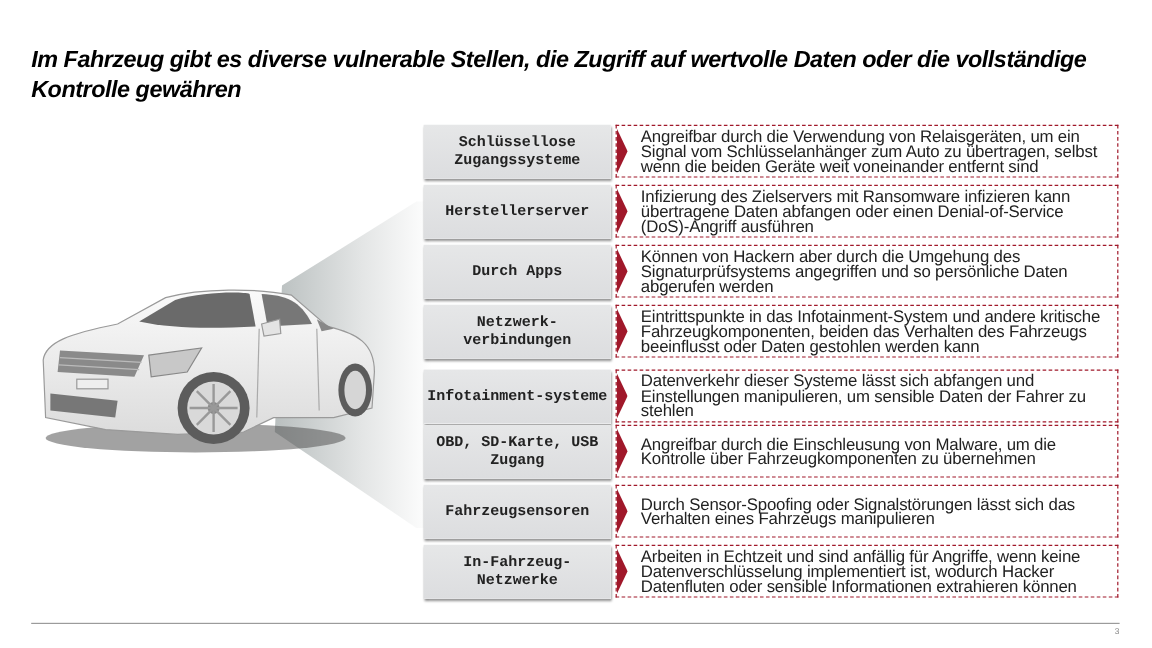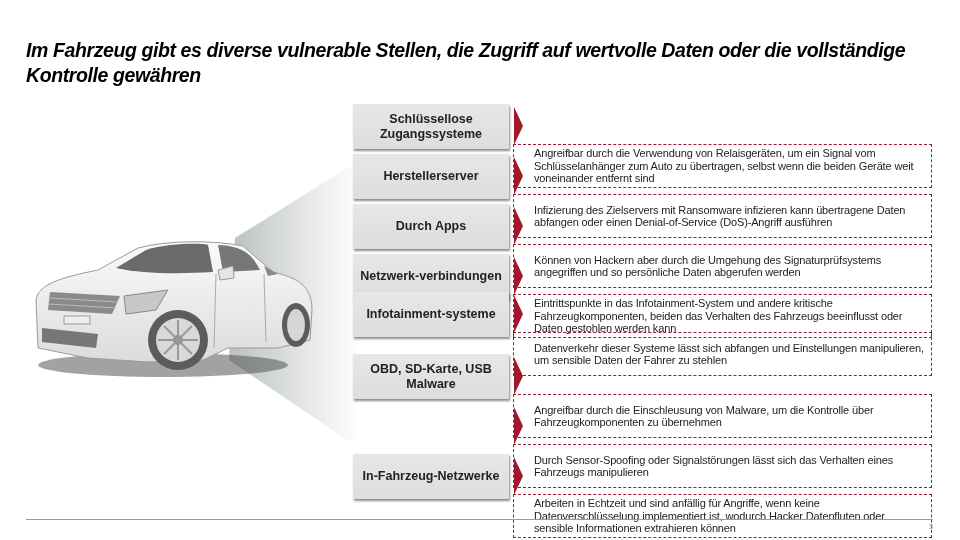--- a/index.html
+++ b/index.html
@@ -21,28 +21,28 @@
   
   .car { position:absolute; left:28px; top:230px; width:290px; height:150px; }
 
   .rows { position:absolute; left:353px; top:104px; width:580px; }
   .row { position:absolute; left:0; width:580px; height:45px; }
   .cat {
     position:absolute; left:0; top:0; width:156px; height:45px;
     background:linear-gradient(#e6e7e8, #dcdddf);
     box-shadow:1px 2px 2px rgba(0,0,0,0.45);
     display:flex; align-items:center; justify-content:center; text-align:center;
-    font-size:12.5px; font-weight:bold; line-height:15px; color:#222;
+    font-size:12.5px; font-weight:bold; line-height:15px; color:#222;font-family:Liberation Mono, monospace;
   }
   .desc {
     position:absolute; left:160px; top:0; width:419px; height:44px;
     border:1px dashed #a0182a; box-sizing:border-box;
     display:flex; align-items:center;
     padding-left:20px; padding-right:6px;
-    font-size:11px; line-height:12.5px; color:#222; letter-spacing:-0.15px;margin-top:40px;
+    font-size:14px; line-height:12.5px; color:#222; letter-spacing:-0.15px;
   }
   .chev {
     position:absolute; left:161px; top:3px; width:9px; height:38px;
   }
   .footer-line {
     position:absolute; left:26px; top:519px; width:907px; height:1px; background:#9b9b9b;
   }
   .pagenum {
     position:absolute; left:929px; top:523px; font-size:7px; color:#888;
   }
@@ -132,37 +132,38 @@
   </div>
 
   <div class="row" style="top:150px">
     <div class="cat">Netzwerk-verbindungen</div>
     <div class="desc">Eintrittspunkte in das Infotainment-System und andere kritische Fahrzeugkomponenten, beiden das Verhalten des Fahrzeugs beeinflusst oder Daten gestohlen werden kann</div>
     <svg class="chev" viewBox="0 0 9 38">
         <polygon points="0,0 9,19 0,38" fill="#a0182a"></polygon>
       </svg>
   </div>
 
-  <div class="row" style="top:188px">
+  <div class="row" style="top:204px">
     <div class="cat">Infotainment-systeme</div>
     <div class="desc">Datenverkehr dieser Systeme lässt sich abfangen und Einstellungen manipulieren, um sensible Daten der Fahrer zu stehlen</div>
     <svg class="chev" viewBox="0 0 9 38">
         <polygon points="0,0 9,19 0,38" fill="#a0182a"></polygon>
       </svg>
   </div>
 
   <div class="row" style="top:250px">
-    <div class="cat">OBD, SD-Karte, USB Malware</div>
+    <div class="cat">OBD, SD-Karte, USB Zugang</div>
     <div class="desc">Angreifbar durch die Einschleusung von Malware, um die Kontrolle über Fahrzeugkomponenten zu übernehmen</div>
     <svg class="chev" viewBox="0 0 9 38">
         <polygon points="0,0 9,19 0,38" fill="#a0182a"></polygon>
       </svg>
   </div>
 
   <div class="row" style="top:300px">
+    <div class="cat">Fahrzeugsensoren</div>
     <div class="desc">Durch Sensor-Spoofing oder Signalstörungen lässt sich das Verhalten eines Fahrzeugs manipulieren</div>
     <svg class="chev" viewBox="0 0 9 38">
         <polygon points="0,0 9,19 0,38" fill="#a0182a"></polygon>
       </svg>
   </div>
 
   <div class="row" style="top:350px">
     <div class="cat">In-Fahrzeug-Netzwerke</div>
     <div class="desc">Arbeiten in Echtzeit und sind anfällig für Angriffe, wenn keine Datenverschlüsselung implementiert ist, wodurch Hacker Datenfluten oder sensible Informationen extrahieren können</div>
     <svg class="chev" viewBox="0 0 9 38">

